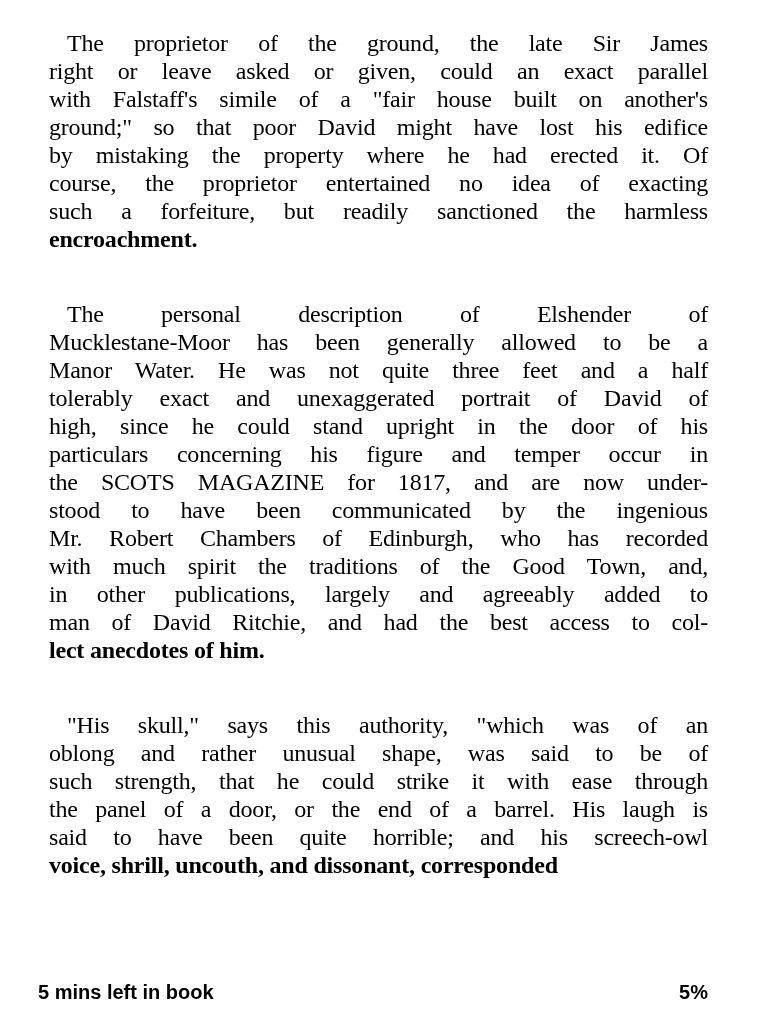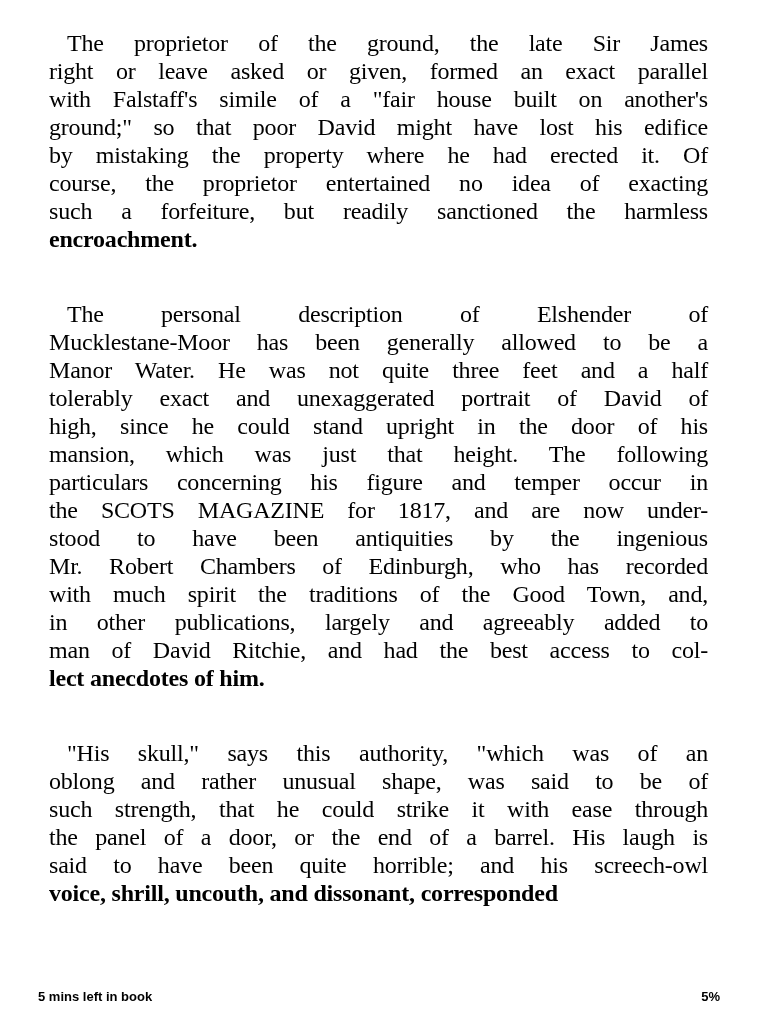--- a/index.html
+++ b/index.html
@@ -40,56 +40,55 @@
   .line.first {
     text-indent: 18px;
   }
   .line.last {
     text-align-last: left;
     font-weight: bold;
   }
   .footer {
     position: absolute;
     left: 38px;
-    right: 38px;
+    right: 50px;
     bottom: 4px;
     display: flex;
     justify-content: space-between;
     align-items: baseline;
     font-family: "Liberation Sans", "DejaVu Sans", sans-serif;
     font-weight: 700;
-    font-size: 13px;
+    font-size: 20px;
     color: #000000;
   }
 </style>
 </head>
 <body>
 
 <div class="page">
   <div class="content">
       <div class="paragraph">
         <div class="line first">The proprietor of the ground, the late Sir James</div>
-        <div class="line">right or leave asked or given, formed an exact parallel</div>
+        <div class="line">right or leave asked or given, could an exact parallel</div>
         <div class="line">with Falstaff's simile of a "fair house built on another's</div>
         <div class="line">ground;" so that poor David might have lost his edifice</div>
         <div class="line">by mistaking the property where he had erected it. Of</div>
         <div class="line">course, the proprietor entertained no idea of exacting</div>
         <div class="line">such a forfeiture, but readily sanctioned the harmless</div>
         <div class="line last">encroachment.</div>
       </div>
       <div class="paragraph">
         <div class="line first">The personal description of Elshender of</div>
         <div class="line">Mucklestane-Moor has been generally allowed to be a</div>
         <div class="line">Manor Water. He was not quite three feet and a half</div>
         <div class="line">tolerably exact and unexaggerated portrait of David of</div>
         <div class="line">high, since he could stand upright in the door of his</div>
-        <div class="line">mansion, which was just that height. The following</div>
         <div class="line">particulars concerning his figure and temper occur in</div>
         <div class="line">the SCOTS MAGAZINE for 1817, and are now under-</div>
-        <div class="line">stood to have been antiquities by the ingenious</div>
+        <div class="line">stood to have been communicated by the ingenious</div>
         <div class="line">Mr. Robert Chambers of Edinburgh, who has recorded</div>
         <div class="line">with much spirit the traditions of the Good Town, and,</div>
         <div class="line">in other publications, largely and agreeably added to</div>
         <div class="line">man of David Ritchie, and had the best access to col-</div>
         <div class="line last">lect anecdotes of him.</div>
       </div>
       <div class="paragraph">
         <div class="line first">"His skull," says this authority, "which was of an</div>
         <div class="line">oblong and rather unusual shape, was said to be of</div>
         <div class="line">such strength, that he could strike it with ease through</div>

